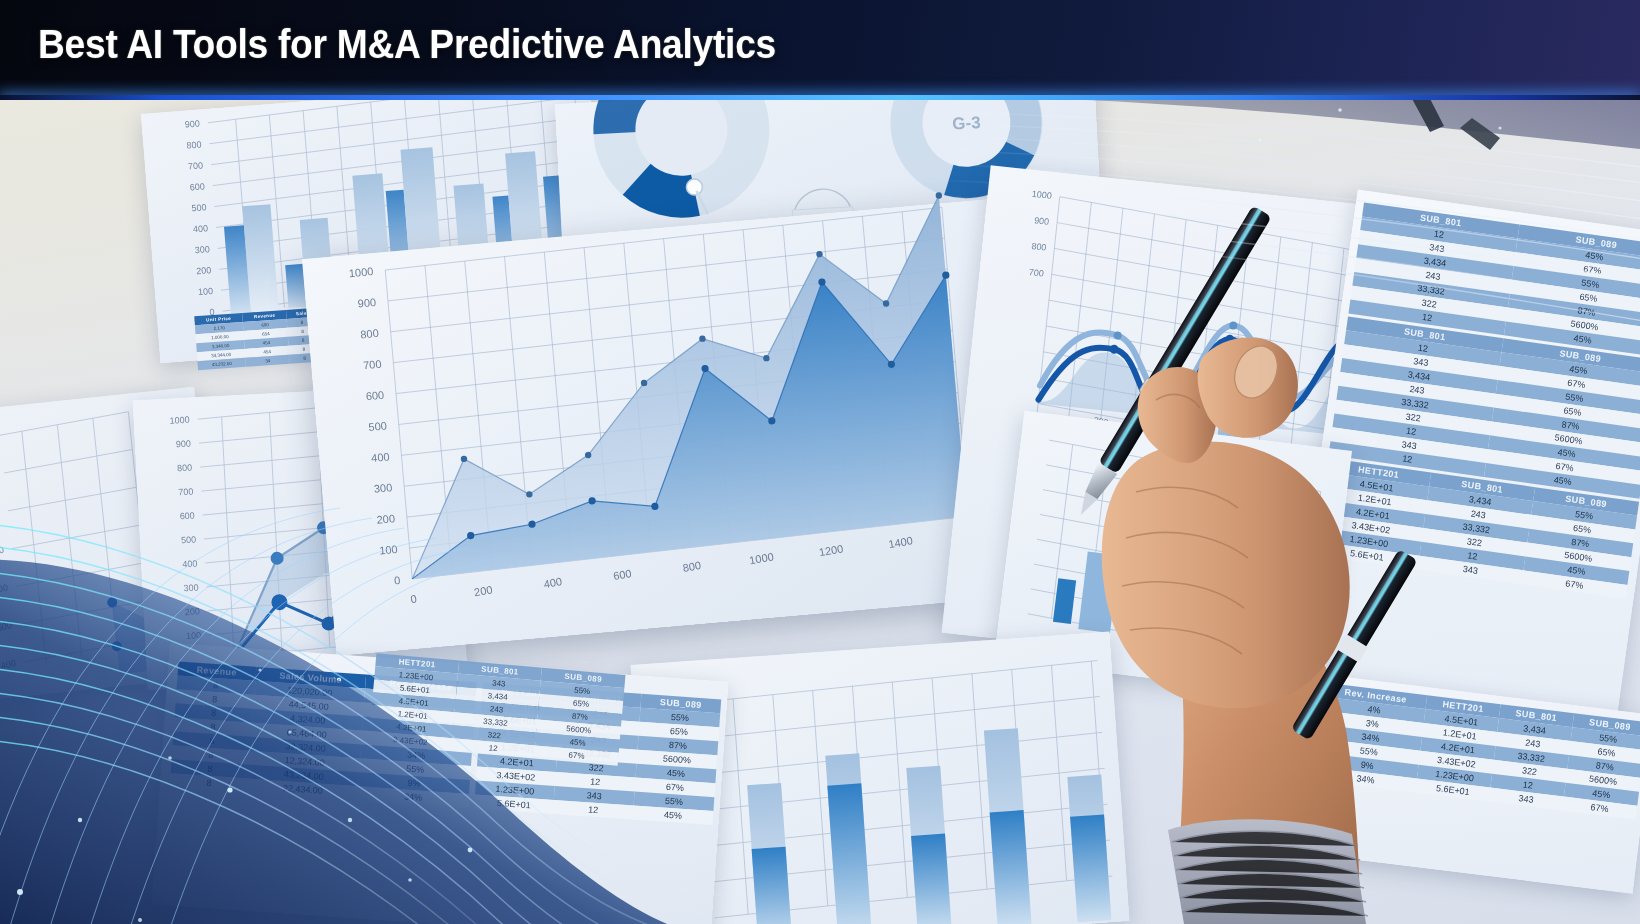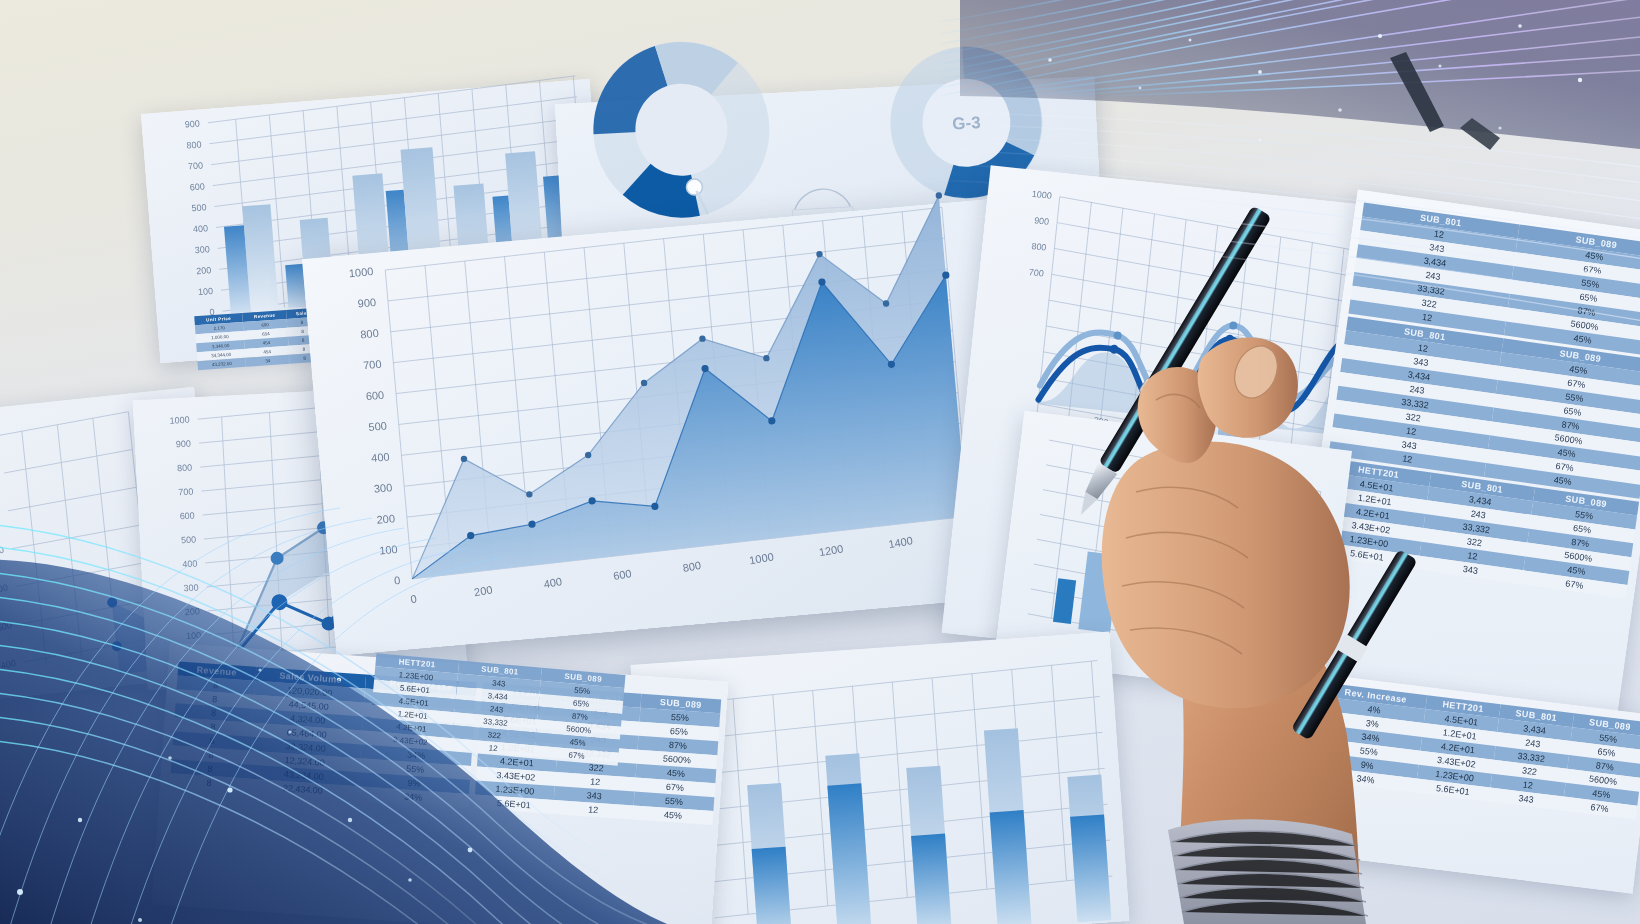--- a/index.html
+++ b/index.html
@@ -1092,14 +1092,18 @@
       <circle cx="540" cy="128" r="1.6" opacity=".75"></circle>
       <circle cx="300" cy="140" r="1.5" opacity=".7"></circle>
     </g>
 
     <g opacity=".9">
       <path d="M430 58 L470 132 L484 126 L446 52 Z" fill="#2c3442"></path>
       <path d="M500 128 L530 150 L540 138 L512 118 Z" fill="#39414f"></path>
     </g>
   </svg>
 
+  <div id="banner">
+    <div id="banner-title">Best AI Tools for M&amp;A Predictive Analytics</div>
+    <div class="glow-line"></div>
+  </div>
 
 </div>
 
 </body></html>

